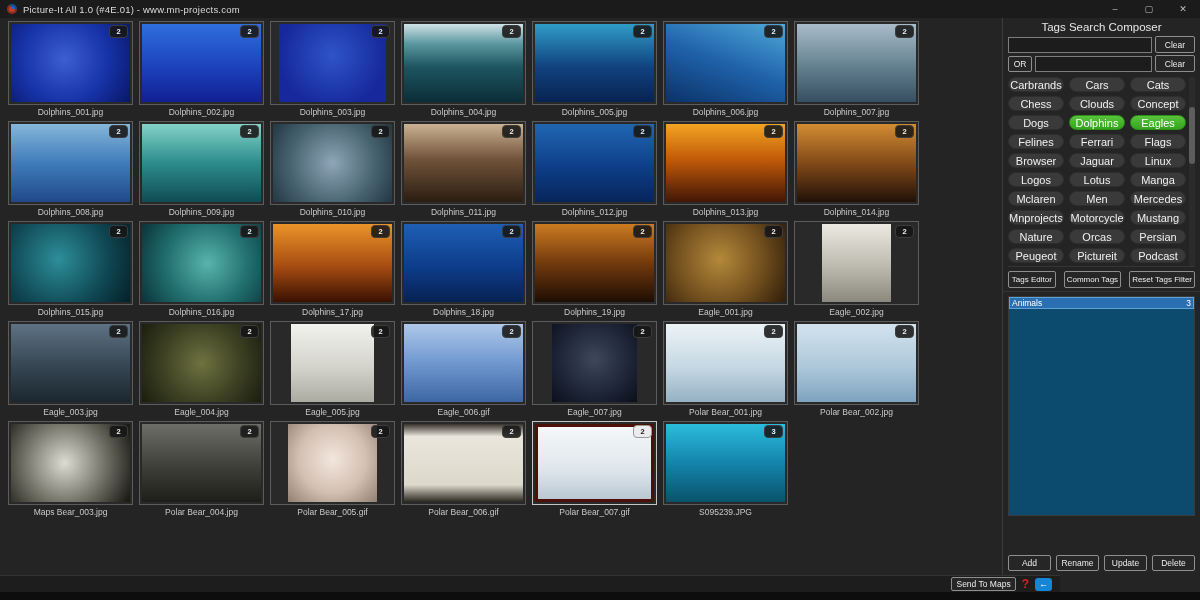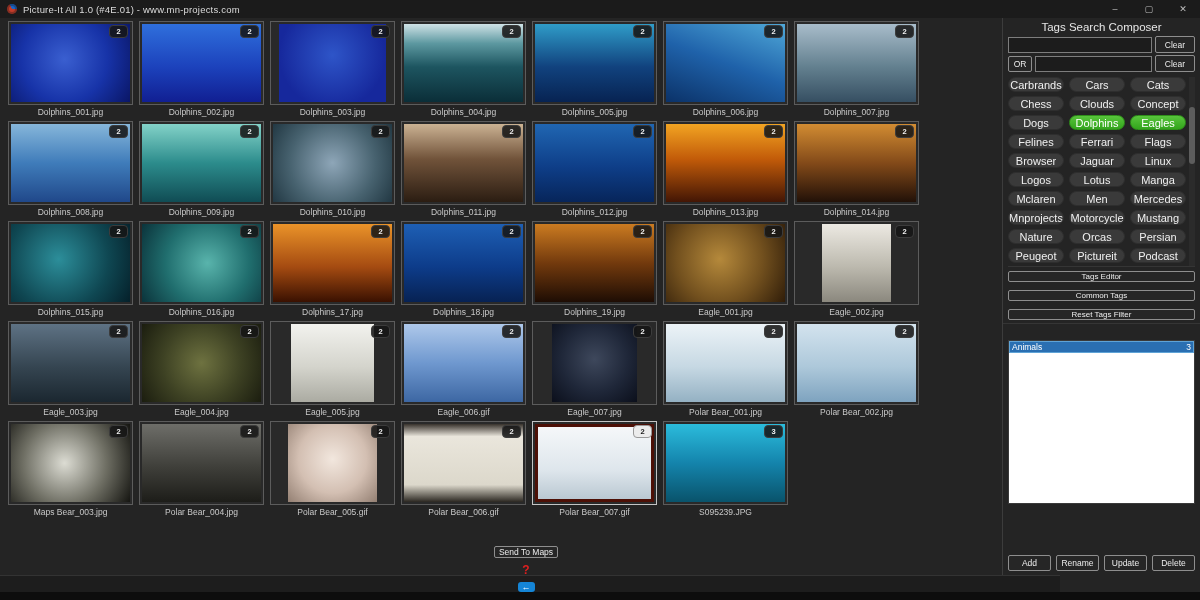--- a/index.html
+++ b/index.html
@@ -48,32 +48,32 @@
   .btn.or{width:24px;flex:none;height:16px;}
   .tags-wrap{position:relative;margin:3px 5px 0;height:189px;overflow:hidden;
     padding-right:9px;border-bottom:1px solid #353535;}
   .tags-grid{display:grid;grid-template-columns:repeat(3,1fr);gap:4px 5px;}
   .pill{height:13px;border-radius:8px;background:#3a3a3a;color:#f0f0f0;font-size:11px;
     display:flex;align-items:center;justify-content:center;border:1px solid #2e2e2e;
     overflow:hidden;white-space:nowrap;}
   .pill.active{background:linear-gradient(180deg,#58c43c 0%,#33a51c 100%);color:#fff;border-color:#2f8f1a;}
   .tags-sb{position:absolute;right:0;top:0;bottom:0;width:6px;background:#2b2b2b;}
   .tags-sb-thumb{position:absolute;left:0;right:0;top:16%;height:30%;background:#5d5d5d;border-radius:3px;}
-  .tag-foot{display:flex;gap:8px;padding:4px 5px 3px;border-bottom:1px solid #353535;flex-direction:column;}
+  .tag-foot{display:flex;gap:8px;padding:4px 5px 3px;border-bottom:1px solid #353535;}
   .tag-foot .btn{flex:1;font-size:8px;padding:0 2px;}
-  .cat-list{flex:1;margin:16px 5px;border:1px solid #3a3a3a;background:#ffffff;overflow:hidden;}
+  .cat-list{flex:1;margin:4px 5px;border:1px solid #3a3a3a;background:#0c4a6e;overflow:hidden;}
   .cat-item{height:12px;display:flex;justify-content:space-between;align-items:center;
     padding:0 3px;font-size:8.5px;color:#ddd;}
   .cat-item.selected{background:#2a6fb2;color:#fff;box-shadow:inset 0 0 0 1px #5fa3d6;}
   .cat-foot{display:flex;gap:5px;padding:4px 5px 4px;}
   .cat-foot .btn{flex:1;font-size:8.5px;height:16px;margin-top:31px;}
   
   .statusbar{position:absolute;top:575px;left:0;width:1060px;height:17px;background:#1d1d1d;
     border-top:1px solid #333;box-sizing:border-box;display:flex;align-items:center;
-    justify-content:flex-end;gap:6px;padding-right:8px;flex-direction:column;}
+    justify-content:flex-end;gap:6px;padding-right:8px;}
   .btn.send{height:14px;font-size:8.5px;}
   .help-q{color:#e01f1f;font-weight:bold;font-size:12px;line-height:1;}
   .back-ico{width:17px;height:13px;border-radius:3px;background:#1585d6;color:#fff;
     display:flex;align-items:center;justify-content:center;font-size:9px;font-weight:bold;}
   .bottomstrip{position:absolute;top:592px;left:0;width:1200px;height:8px;background:#0d0d0d;}
 </style>
 </head>
 <body>
 
 <div class="titlebar">

